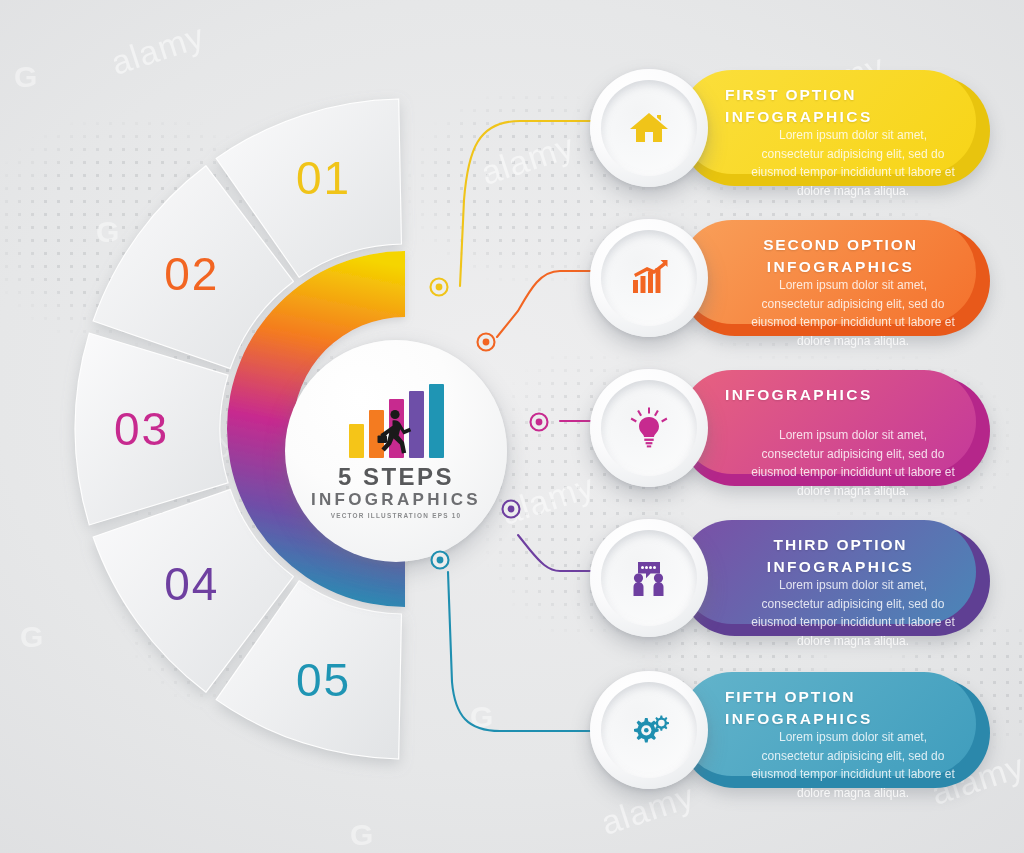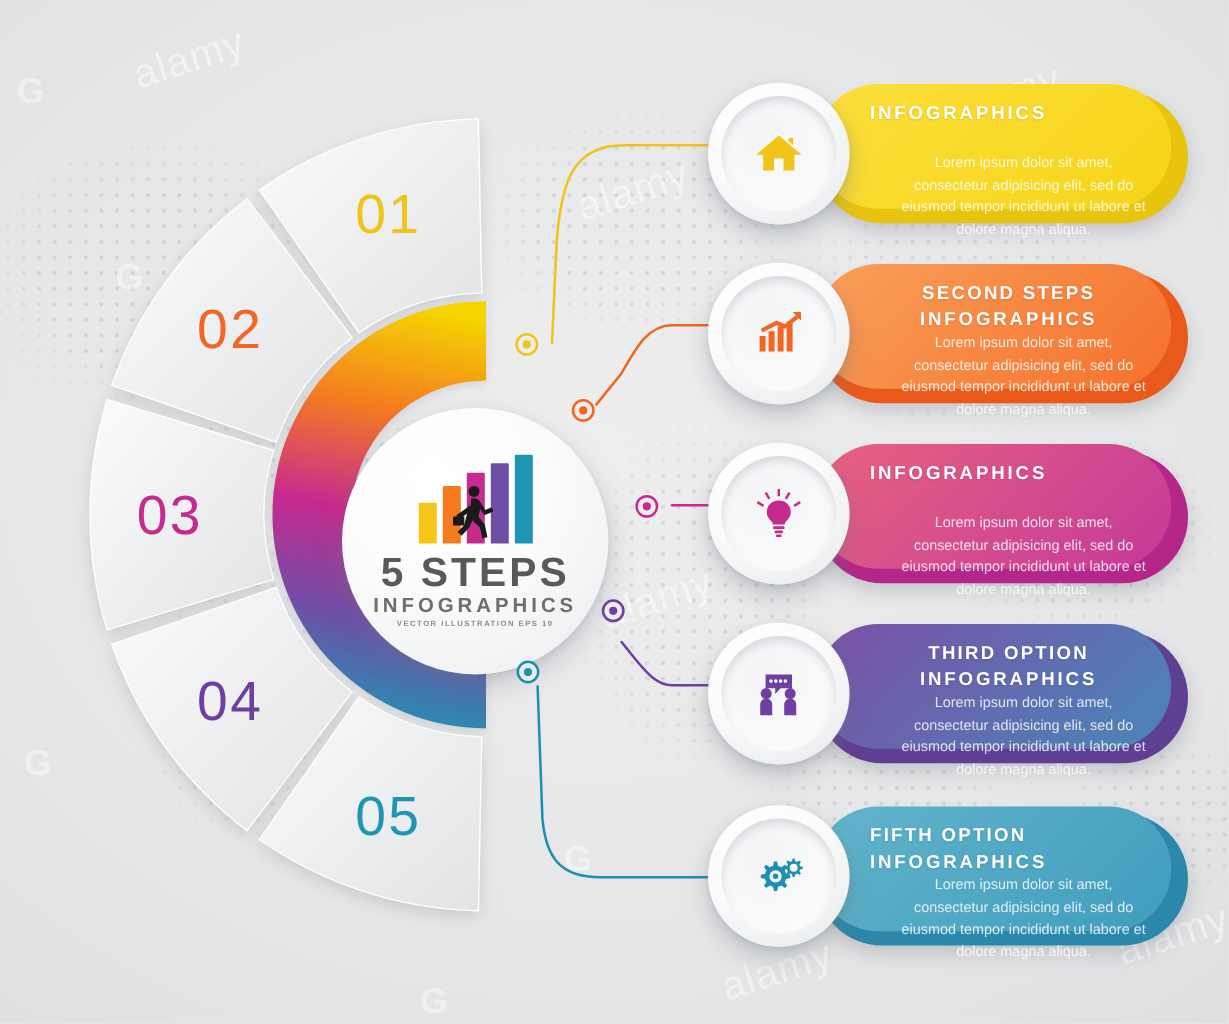--- a/index.html
+++ b/index.html
@@ -63,21 +63,21 @@
     box-shadow:0 9px 22px rgba(110,115,125,.30), 0 2px 5px rgba(120,125,135,.18);
   }
   #center-inner{
     position:absolute;inset:0;display:flex;flex-direction:column;
     align-items:center;justify-content:center;
   }
   .bars{display:flex;align-items:flex-end;gap:5px;height:74px;position:relative;}
   .bars .b{width:15px;border-radius:1px;}
   .runner{position:absolute;left:26px;bottom:2px;}
   .t-5steps{
-    font-size:34px;font-weight:bold;color:#58595b;letter-spacing:2.5px;
+    font-size:24px;font-weight:bold;color:#58595b;letter-spacing:2.5px;
     margin-top:7px;line-height:1;
     text-shadow:0 1px 0 rgba(255,255,255,.9);
   }
   .t-info{
     font-size:17px;font-weight:bold;color:#6d6e71;letter-spacing:3.3px;
     margin-top:2px;line-height:1;
   }
   .t-vec{
     font-size:6.4px;font-weight:bold;color:#8a8b8d;letter-spacing:1.25px;
     margin-top:4px;
@@ -241,39 +241,40 @@
           <circle cx="440" cy="560" r="3.4" fill="#1f8fb0"></circle>
         </g>
       </g>
   </svg>
 
   <div id="rows">
       <div class="row" style="top: 62px;">
         <div class="pill-back" style="background: rgb(232, 196, 14); box-shadow: rgba(110, 115, 125, 0.3) 0px 7px 16px;"></div>
         <div class="pill-front" style="background: linear-gradient(135deg, rgb(251, 223, 60) 0%, rgb(247, 212, 23) 100%);"></div>
         <div class="r-title rt-left">
+          <div>FIRST OPTION</div>
           <div class="l2">INFOGRAPHICS</div>
         </div>
         <div class="r-body">Lorem ipsum dolor sit amet, consectetur adipisicing elit, sed do eiusmod tempor incididunt ut labore et dolore magna aliqua.</div>
         <div class="knob">
           <div class="knob-in">
             <svg width="44" height="44" viewBox="0 0 44 44" class="icon">
               <g fill="#f0c419">
                 <path d="M30 9 h4 v6 l-4 -3.4 Z"></path>
                 <path d="M22 7 L3 23 H9 V36 H18 V26 H26 V36 H35 V23 H41 Z"></path>
               </g>
             </svg>
           </div>
         </div>
       </div>
       <div class="row" style="top: 212px;">
         <div class="pill-back" style="background: rgb(232, 89, 26); box-shadow: rgba(110, 115, 125, 0.3) 0px 7px 16px;"></div>
         <div class="pill-front" style="background: linear-gradient(135deg, rgb(249, 160, 90) 0%, rgb(244, 113, 44) 100%);"></div>
         <div class="r-title">
-          <div>SECOND STEPS</div>
+          <div>SECOND OPTION</div>
           <div class="l2">INFOGRAPHICS</div>
         </div>
         <div class="r-body">Lorem ipsum dolor sit amet, consectetur adipisicing elit, sed do eiusmod tempor incididunt ut labore et dolore magna aliqua.</div>
         <div class="knob">
           <div class="knob-in">
             <svg width="44" height="44" viewBox="0 0 44 44" class="icon">
               <g fill="#f26522">
                 <path d="M33.5 4 h7 v7 l-2.6 -2.6 -1.9 -1.9 Z"></path>
                 <path d="M7 18 L20 11 L27 14 L37 6 L39 9 L27 18 L20 15 L8.5 21 Z"></path>
                 <path d="M28.5 12 h5 v25 h-5 Z"></path>

